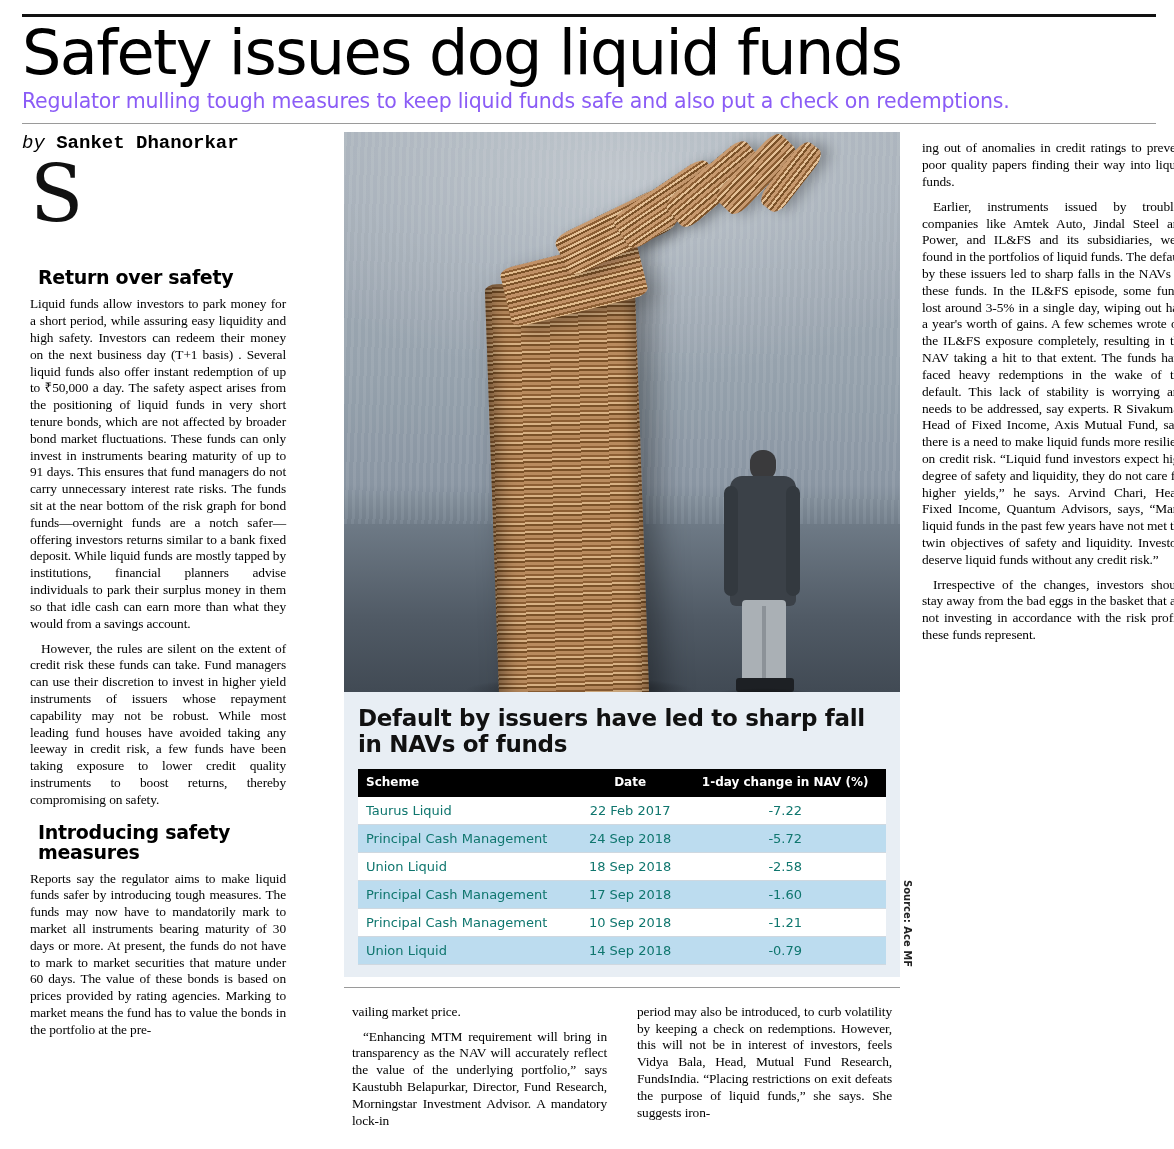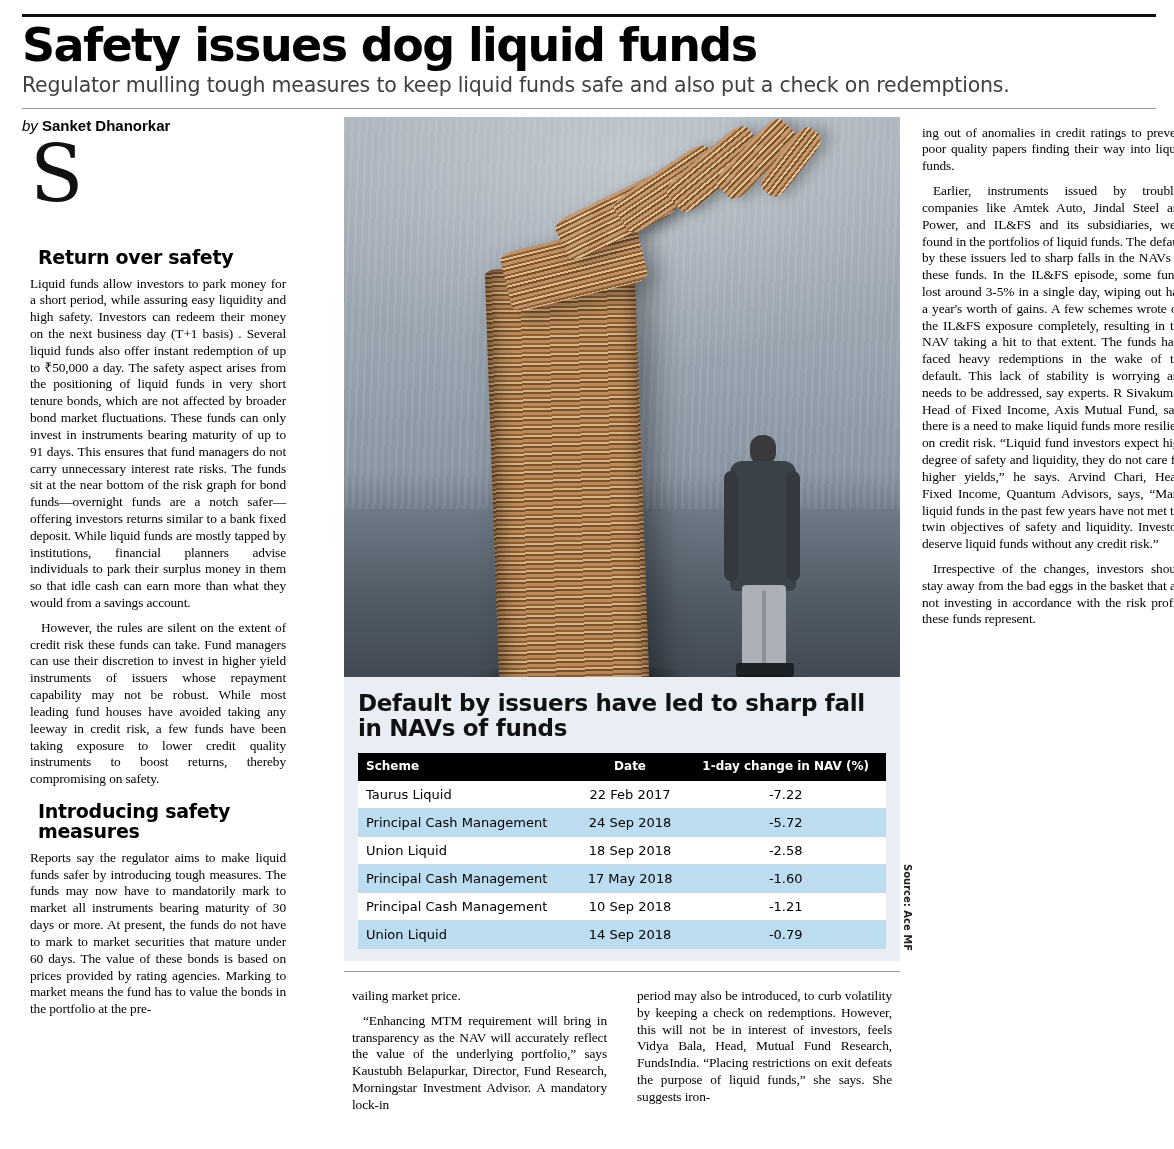--- a/index.html
+++ b/index.html
@@ -10,39 +10,39 @@
     color:#000;
     overflow:hidden;
     position:relative;
   }
   .page{position:relative;width:1174px;height:1149px;box-sizing:border-box;padding:14px 18px 0 22px;}
 
   .rule-top{height:3px;background:#111;margin:0 0 6px 0;}
 
   h1.headline{
     font-family:"DejaVu Sans", sans-serif;
-    font-weight:bold;
-    font-size:46px;
+    font-weight:normal;
+    font-size:62px;
     line-height:0.98;
     letter-spacing:-1.6px;
     margin:2px 0 6px 0;
   }
   .subhead{
     font-family:"DejaVu Sans", sans-serif;
     font-size:20.5px;
     line-height:1.15;
     letter-spacing:-0.2px;
     margin:0 0 10px 0;
-    color:#404040;
+    color:#8b5cf6;
   }
   .hr-thin{height:1px;background:#9a9a9a;margin:6px 0 8px 0;}
 
   .byline{
-    font-family:Liberation Sans, sans-serif;
-    font-size:15px;
+    font-family:Liberation Mono, monospace;
+    font-size:19px;
     margin:0 0 8px 0;
   }
   .byline .by{font-style:italic;font-weight:normal;}
   .byline .nm{font-weight:bold;}
 
   .cols{display:flex;gap:14px;align-items:flex-start;}
   .col-left{width:272px;flex:0 0 272px;}
   .col-mid{width:556px;flex:0 0 556px;position:relative;padding-left:36px;}
   .col-right{width:280px;flex:0 0 280px;}
 
@@ -150,21 +150,21 @@
     color:#111;
     letter-spacing:-0.3px;
   }
   table{border-collapse:collapse;width:100%;font-family:"DejaVu Sans", sans-serif;}
   thead th{
     background:#000000;color:#fff;font-size:12px;font-weight:bold;
     padding:7px 8px;text-align:left;line-height:1.15;
   }
   thead th.c{text-align:center;}
   tbody td{
-    font-size:13px;padding:6px 8px;color:#000000;background:#ffffff;
+    font-size:13px;padding:6px 8px;color:#0f766e;background:#ffffff;
     border-bottom:1px solid #cfd8e0;
   }
   tbody tr.alt td{background:#bcdcef;}
   tbody td.c{text-align:center;}
   .source{
     position:absolute;right:-2px;bottom:10px;
     transform:rotate(90deg);transform-origin:right bottom;
     font-family:"DejaVu Sans", sans-serif;font-size:10px;font-weight:bold;color:#222;white-space:nowrap;
   }
 
@@ -248,21 +248,21 @@
               <td class="c">24 Sep 2018</td>
               <td class="c">-5.72</td>
             </tr>
             <tr>
               <td>Union Liquid</td>
               <td class="c">18 Sep 2018</td>
               <td class="c">-2.58</td>
             </tr>
             <tr class="alt">
               <td>Principal Cash Management</td>
-              <td class="c">17 May 2018</td>
+              <td class="c">17 Sep 2018</td>
               <td class="c">-1.60</td>
             </tr>
             <tr>
               <td>Principal Cash Management</td>
               <td class="c">10 Sep 2018</td>
               <td class="c">-1.21</td>
             </tr>
             <tr class="alt">
               <td>Union Liquid</td>
               <td class="c">14 Sep 2018</td>

